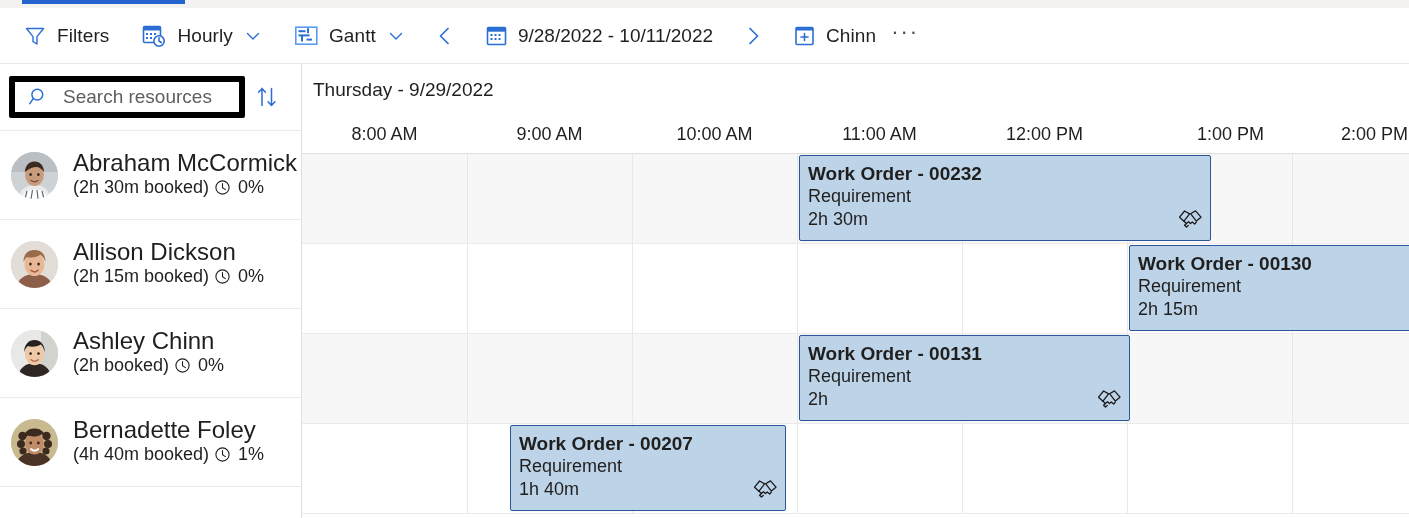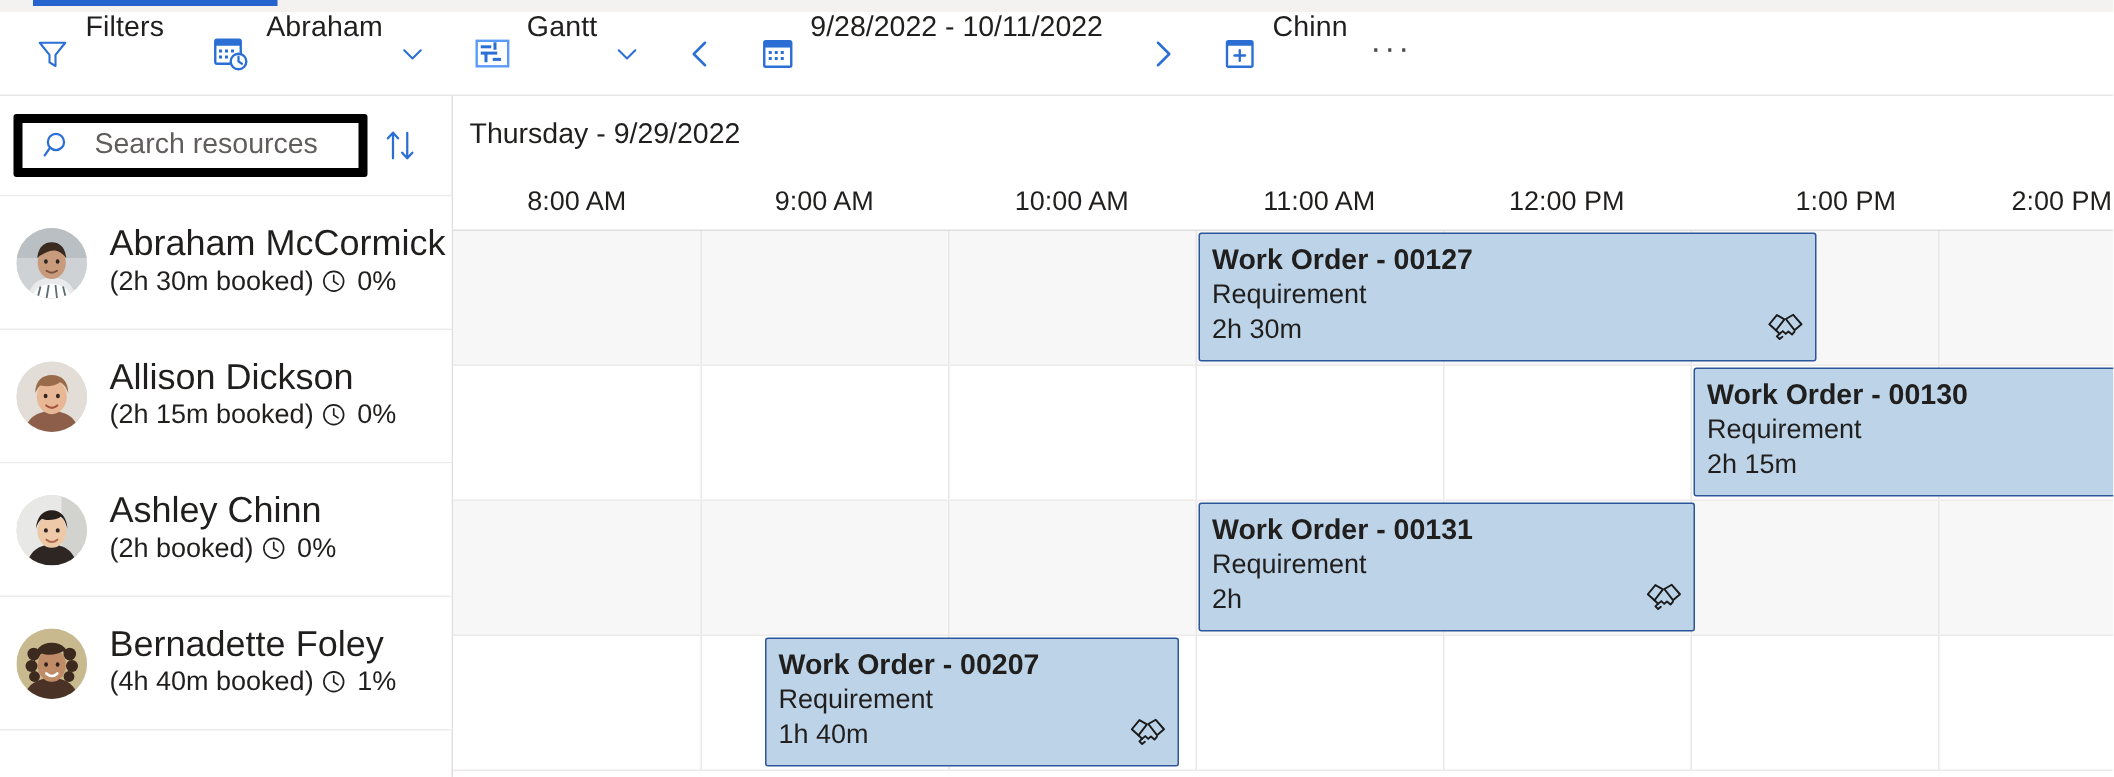--- a/index.html
+++ b/index.html
@@ -12,21 +12,21 @@
   }
   #app{position:relative;width:1409px;height:518px;overflow:hidden;}
 
   
   .topstrip{position:absolute;left:0;top:0;width:1409px;height:8px;background:#f3f2f1;}
   .tab-accent{position:absolute;left:22px;top:0px;width:163px;height:4px;background:#2564cf;}
 
   
   .cmdbar{position:absolute;left:0;top:8px;width:1409px;height:55px;background:#ffffff;
           border-bottom:1px solid #e8e8e8;display:flex;align-items:center;}
-  .cmd{display:flex;height:55px;padding:0 9px;cursor:pointer;white-space:nowrap;}
+  .cmd{display:flex;align-items:center;height:55px;padding:0 9px;cursor:pointer;white-space:nowrap;}
   .cmd .lbl{font-size:19px;color:#201f1e;letter-spacing:.1px;}
   .cmd .ico{display:inline-flex;align-items:center;justify-content:center;margin-right:10px;}
   .cmd .caret{display:inline-flex;align-items:center;margin-left:11px;}
   .spacer-m{width:14px;}
   .chev{display:flex;align-items:center;justify-content:center;width:34px;height:55px;cursor:pointer;}
   .ellipsis{display:flex;align-items:center;justify-content:center;width:40px;height:55px;cursor:pointer;
             font-size:22px;color:#4a4a4a;letter-spacing:2px;line-height:10px;padding-bottom:8px;}
   .datetext{font-size:19px;color:#201f1e;}
 
   
@@ -108,21 +108,21 @@
             <rect x="5" y="10" width="2" height="2"></rect>
               <rect x="9" y="10" width="2" height="2"></rect>
               <rect x="13" y="10" width="2" height="2"></rect>
             <rect x="5" y="14" width="2" height="2"></rect>
               <rect x="9" y="14" width="2" height="2"></rect>
           </g>
           <circle cx="18" cy="18" r="5.2" fill="#ffffff" stroke="#2b6fd4" stroke-width="1.6"></circle>
           <path d="M18 14.8V18l2.3 1.5" fill="none" stroke="#2b6fd4" stroke-width="1.5" stroke-linecap="round"></path>
         </svg>
       </span>
-      <span class="lbl">Abraham</span>
+      <span class="lbl">Hourly</span>
       <span class="caret">
         <svg width="18" height="18" viewBox="0 0 18 18">
             <path d="M3.5 6.5L9 12l5.5-5.5" fill="none" stroke="#2b6fd4" stroke-width="1.4" stroke-linecap="round" stroke-linejoin="round"></path>
           </svg>
       </span>
     </div>
 
     <div class="spacer-m"></div>
 
     <div class="cmd">
@@ -362,21 +362,21 @@
       <div class="gridwrap">
 
         <div class="grow alt">
           <div class="vline" style="left:165px;"></div>
             <div class="vline" style="left:330px;"></div>
           <div class="vline" style="left:495px;"></div>
             <div class="vline" style="left:660px;"></div>
           <div class="vline" style="left:825px;"></div>
             <div class="vline" style="left:990px;"></div>
           <div class="card" style="left:497px;top:1px;width:412px;height:86px;">
-            <div class="t">Work Order - 00127</div>
+            <div class="t">Work Order - 00232</div>
             <div class="s">Requirement</div>
             <div class="d">2h 30m</div>
             <span class="hs">
               <svg width="24" height="22" viewBox="0 0 26 24">
                 <g fill="none" stroke="#1b1b1b" stroke-width="1.4" stroke-linejoin="round" stroke-linecap="round">
                   <path d="M13.6 6.2l5.4-3.1 6 6.9-5.1 4.3z"></path>
                   <path d="M12.6 6.4L7.1 3.3 1.6 10l4.8 4.4z"></path>
                   <path d="M6.4 14.4l2.7 2.5 2.3-1.9 2.1 2 2-1.7 2.6 2.2 1.8-2.1"></path>
                   <path d="M9.1 16.9l-2 1.9 2 1.9 2-1.6"></path>
                 </g>

